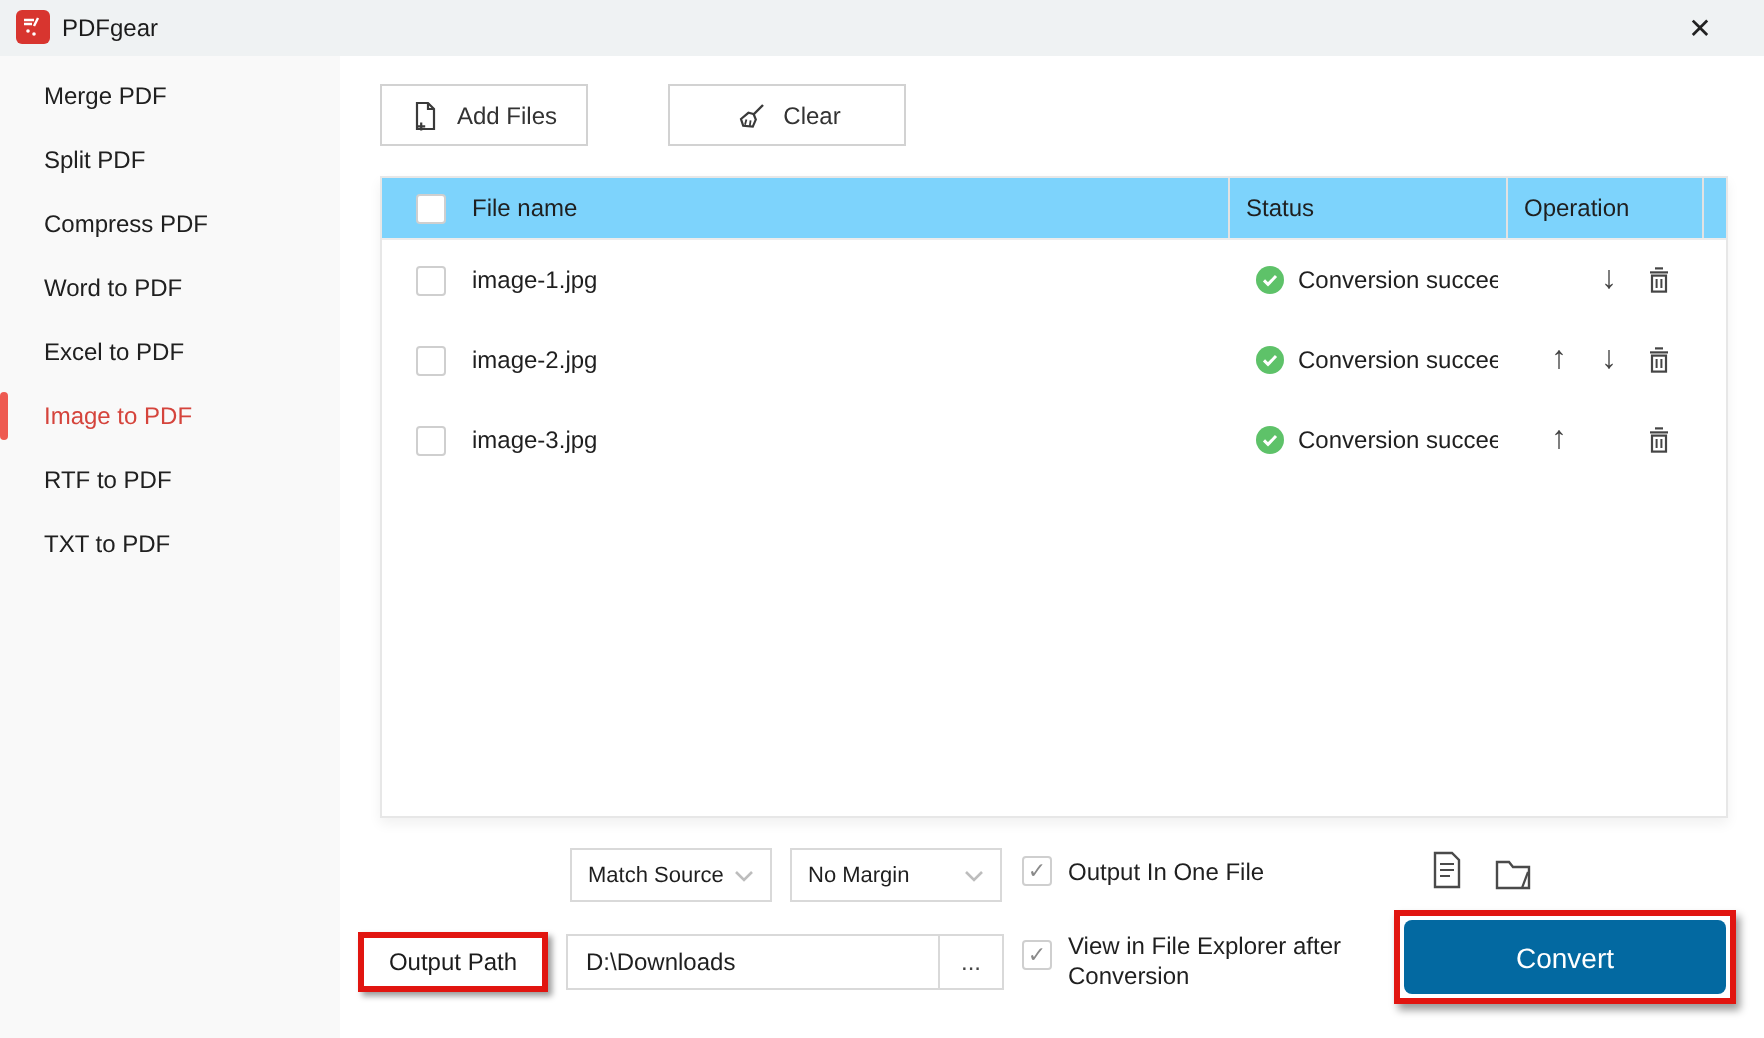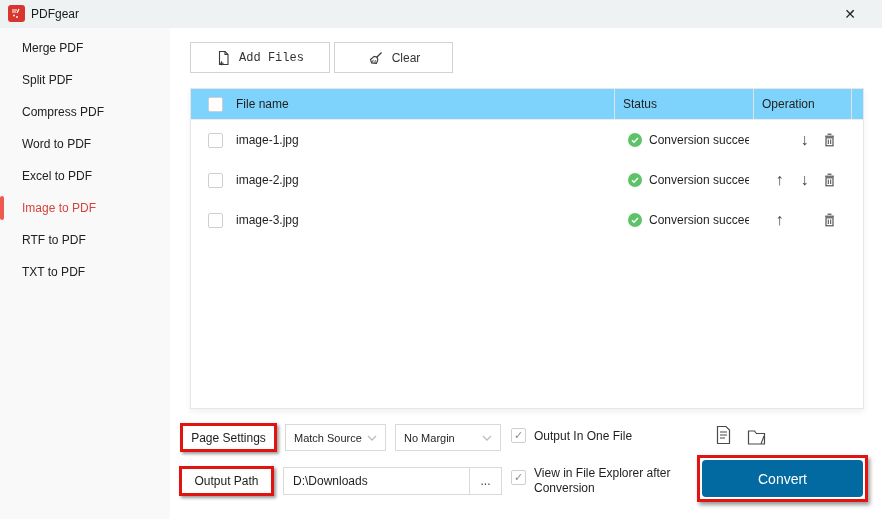--- a/index.html
+++ b/index.html
@@ -24,21 +24,21 @@
   .side-item.active { color:#d5443c; }
   .side-item.active .active-bar { position:absolute; left:0; top:4px; width:4px; height:24px;
                background:#ee5a51; border-radius:2px; }
 
   
   .main { position:absolute; left:170px; top:28px; width:712px; height:491px; background:#fff; }
 
   .tool-btn { position:absolute; top:14px; height:31px; background:#fff; border:1px solid #d2d2d2;
               display:flex; align-items:center; justify-content:center; gap:8px;
               font-size:12px; color:#333; }
-  .btn-add { left:20px; width:140px;font-family:Liberation Mono, monospace; }
+  .btn-add { left:20px; width:104px; }
   .btn-clear { left:164px; width:119px; }
 
   
   .file-table { position:absolute; left:20px; top:60px; width:674px; height:321px;
                 background:#fff; border:1px solid #e7e7e7; box-shadow:0 3px 6px rgba(0,0,0,.06); }
   .t-header { display:flex; height:31px; background:#7dd3fc; border-bottom:1px solid #ececec;
               font-size:12px; color:#1f1f1f; }
   .t-row { display:flex; height:40px; align-items:center; font-size:12px; color:#1f1f1f; }
   .col-name { width:423px; display:flex; align-items:center; padding-left:17px; }
   .col-status { width:139px; display:flex; align-items:center; overflow:hidden; }
@@ -240,23 +240,20 @@
               <path d="M5.5 2.2h4" stroke="#454545" stroke-width="1.1"></path>
               <rect x="4" y="5.8" width="7" height="8" fill="none" stroke="#454545" stroke-width="1.1"></rect>
               <path d="M6.3 7.5v4.5M8.7 7.5v4.5" stroke="#454545" stroke-width="1"></path>
             </svg>
           </span>
         </div>
         <div class="col-gutter"></div>
       </div>
     </div>
 
-    <div class="anno-box box-page">
-      <span>Page Settings</span>
-    </div>
 
     <div class="select sel-size">
       <span>Match Source</span>
       <span class="chev">
         <svg width="10" height="6" viewBox="0 0 10 6">
             <path d="M1 1l4 4 4-4" stroke="#bdbdbd" stroke-width="1.3" fill="none"></path>
           </svg>
       </span>
     </div>
 

